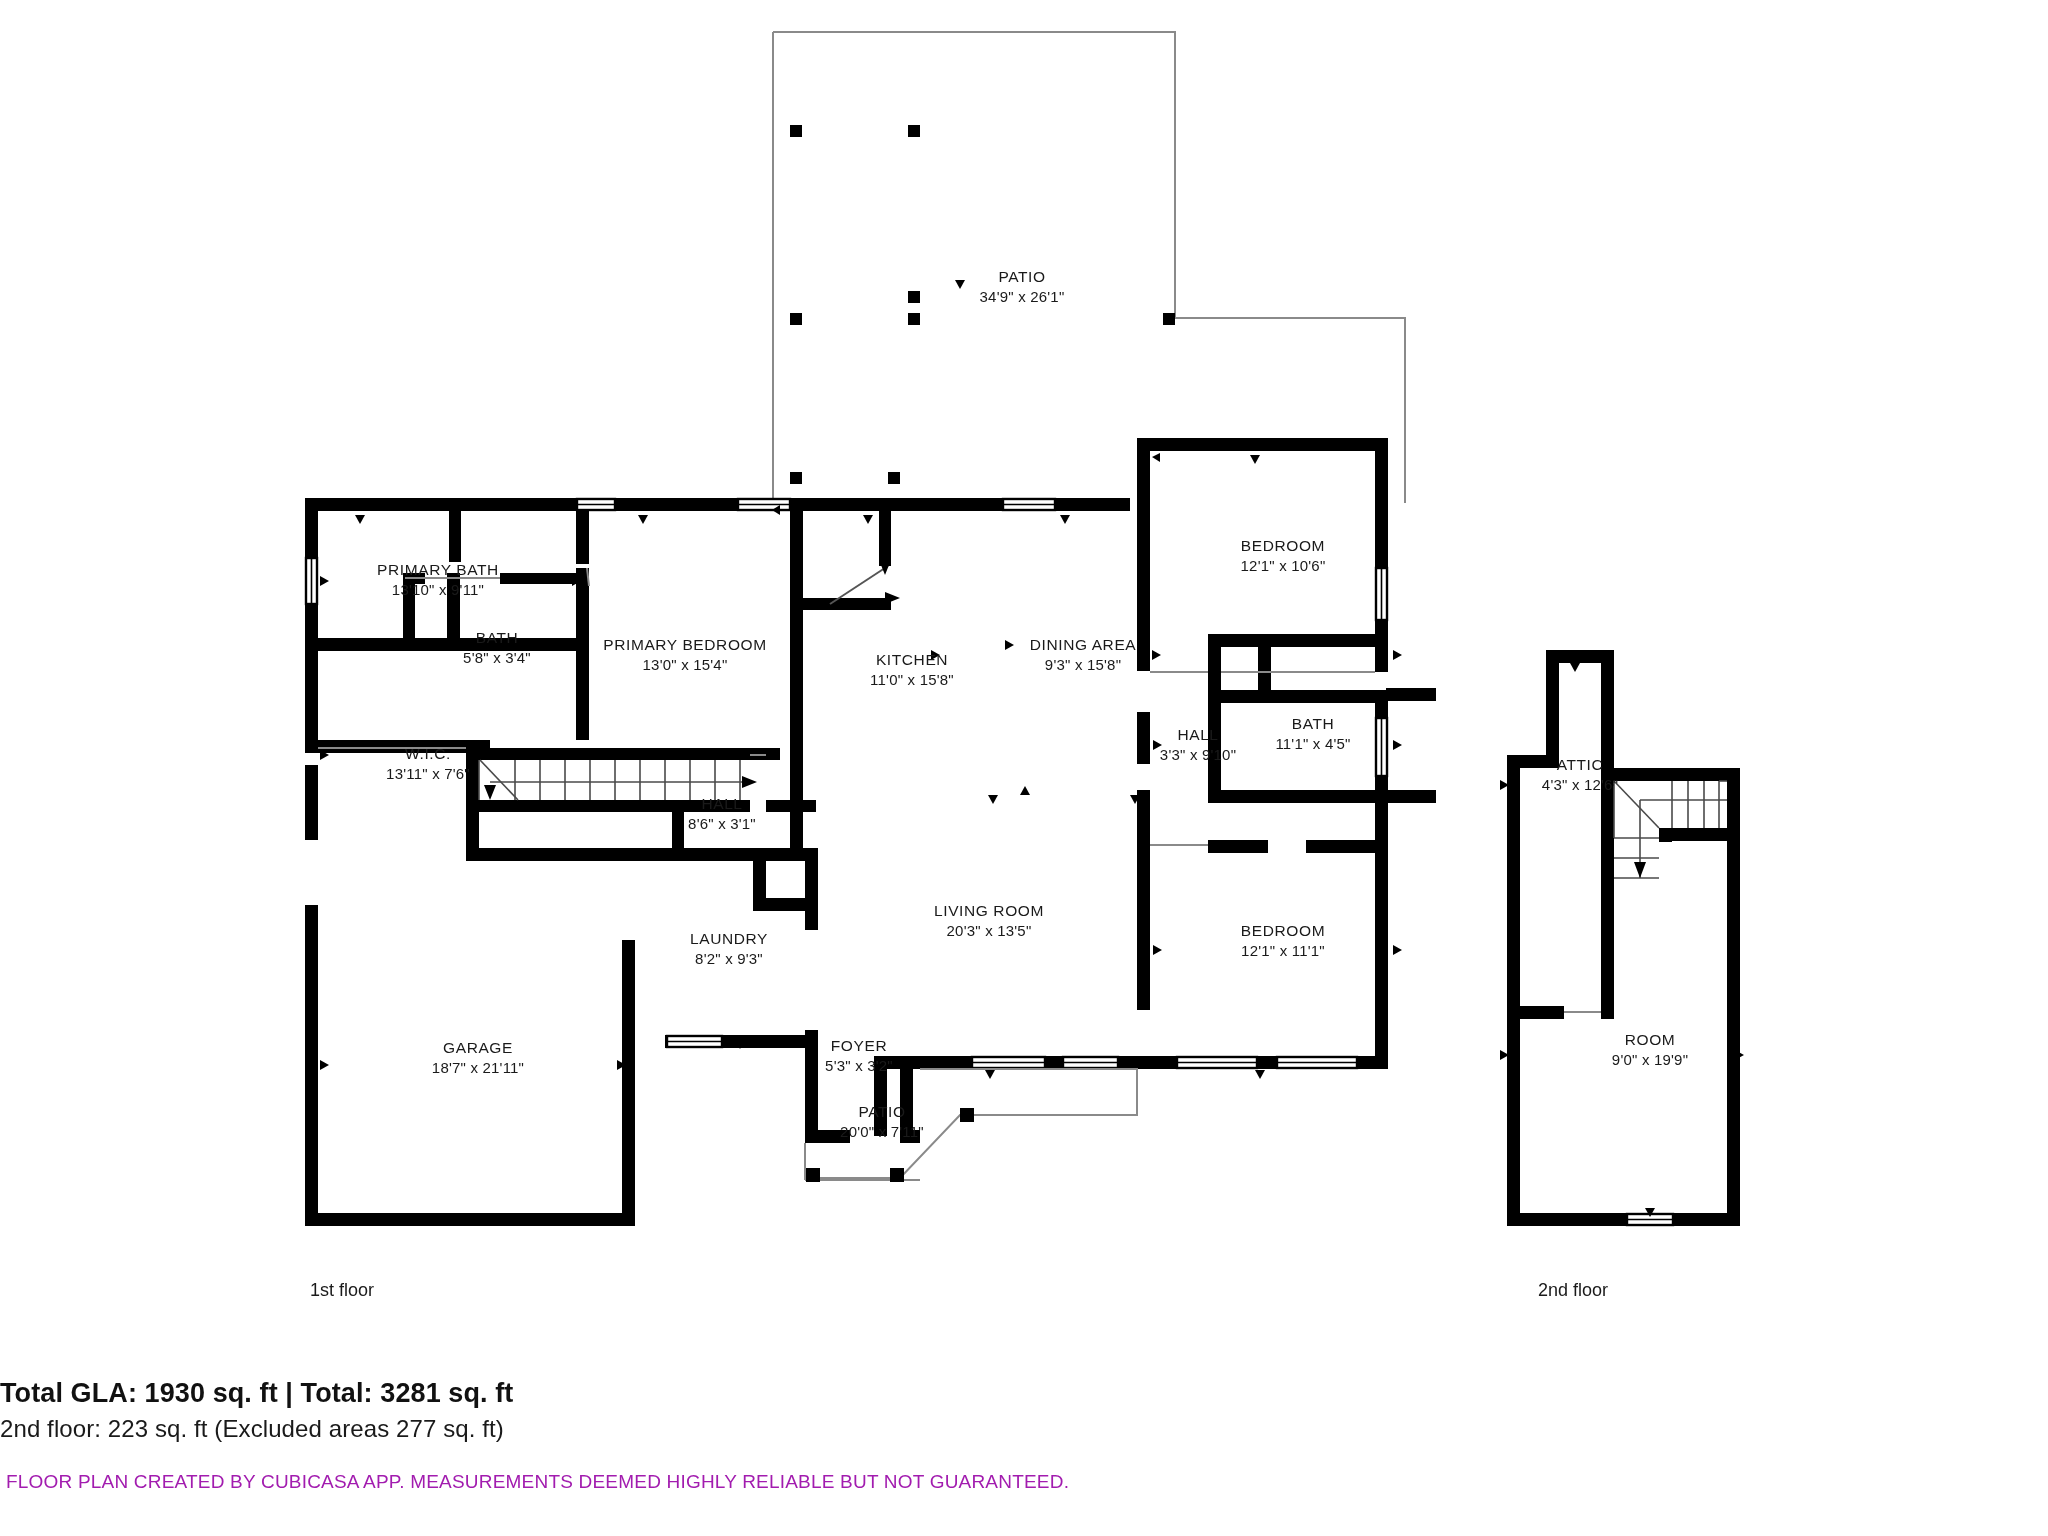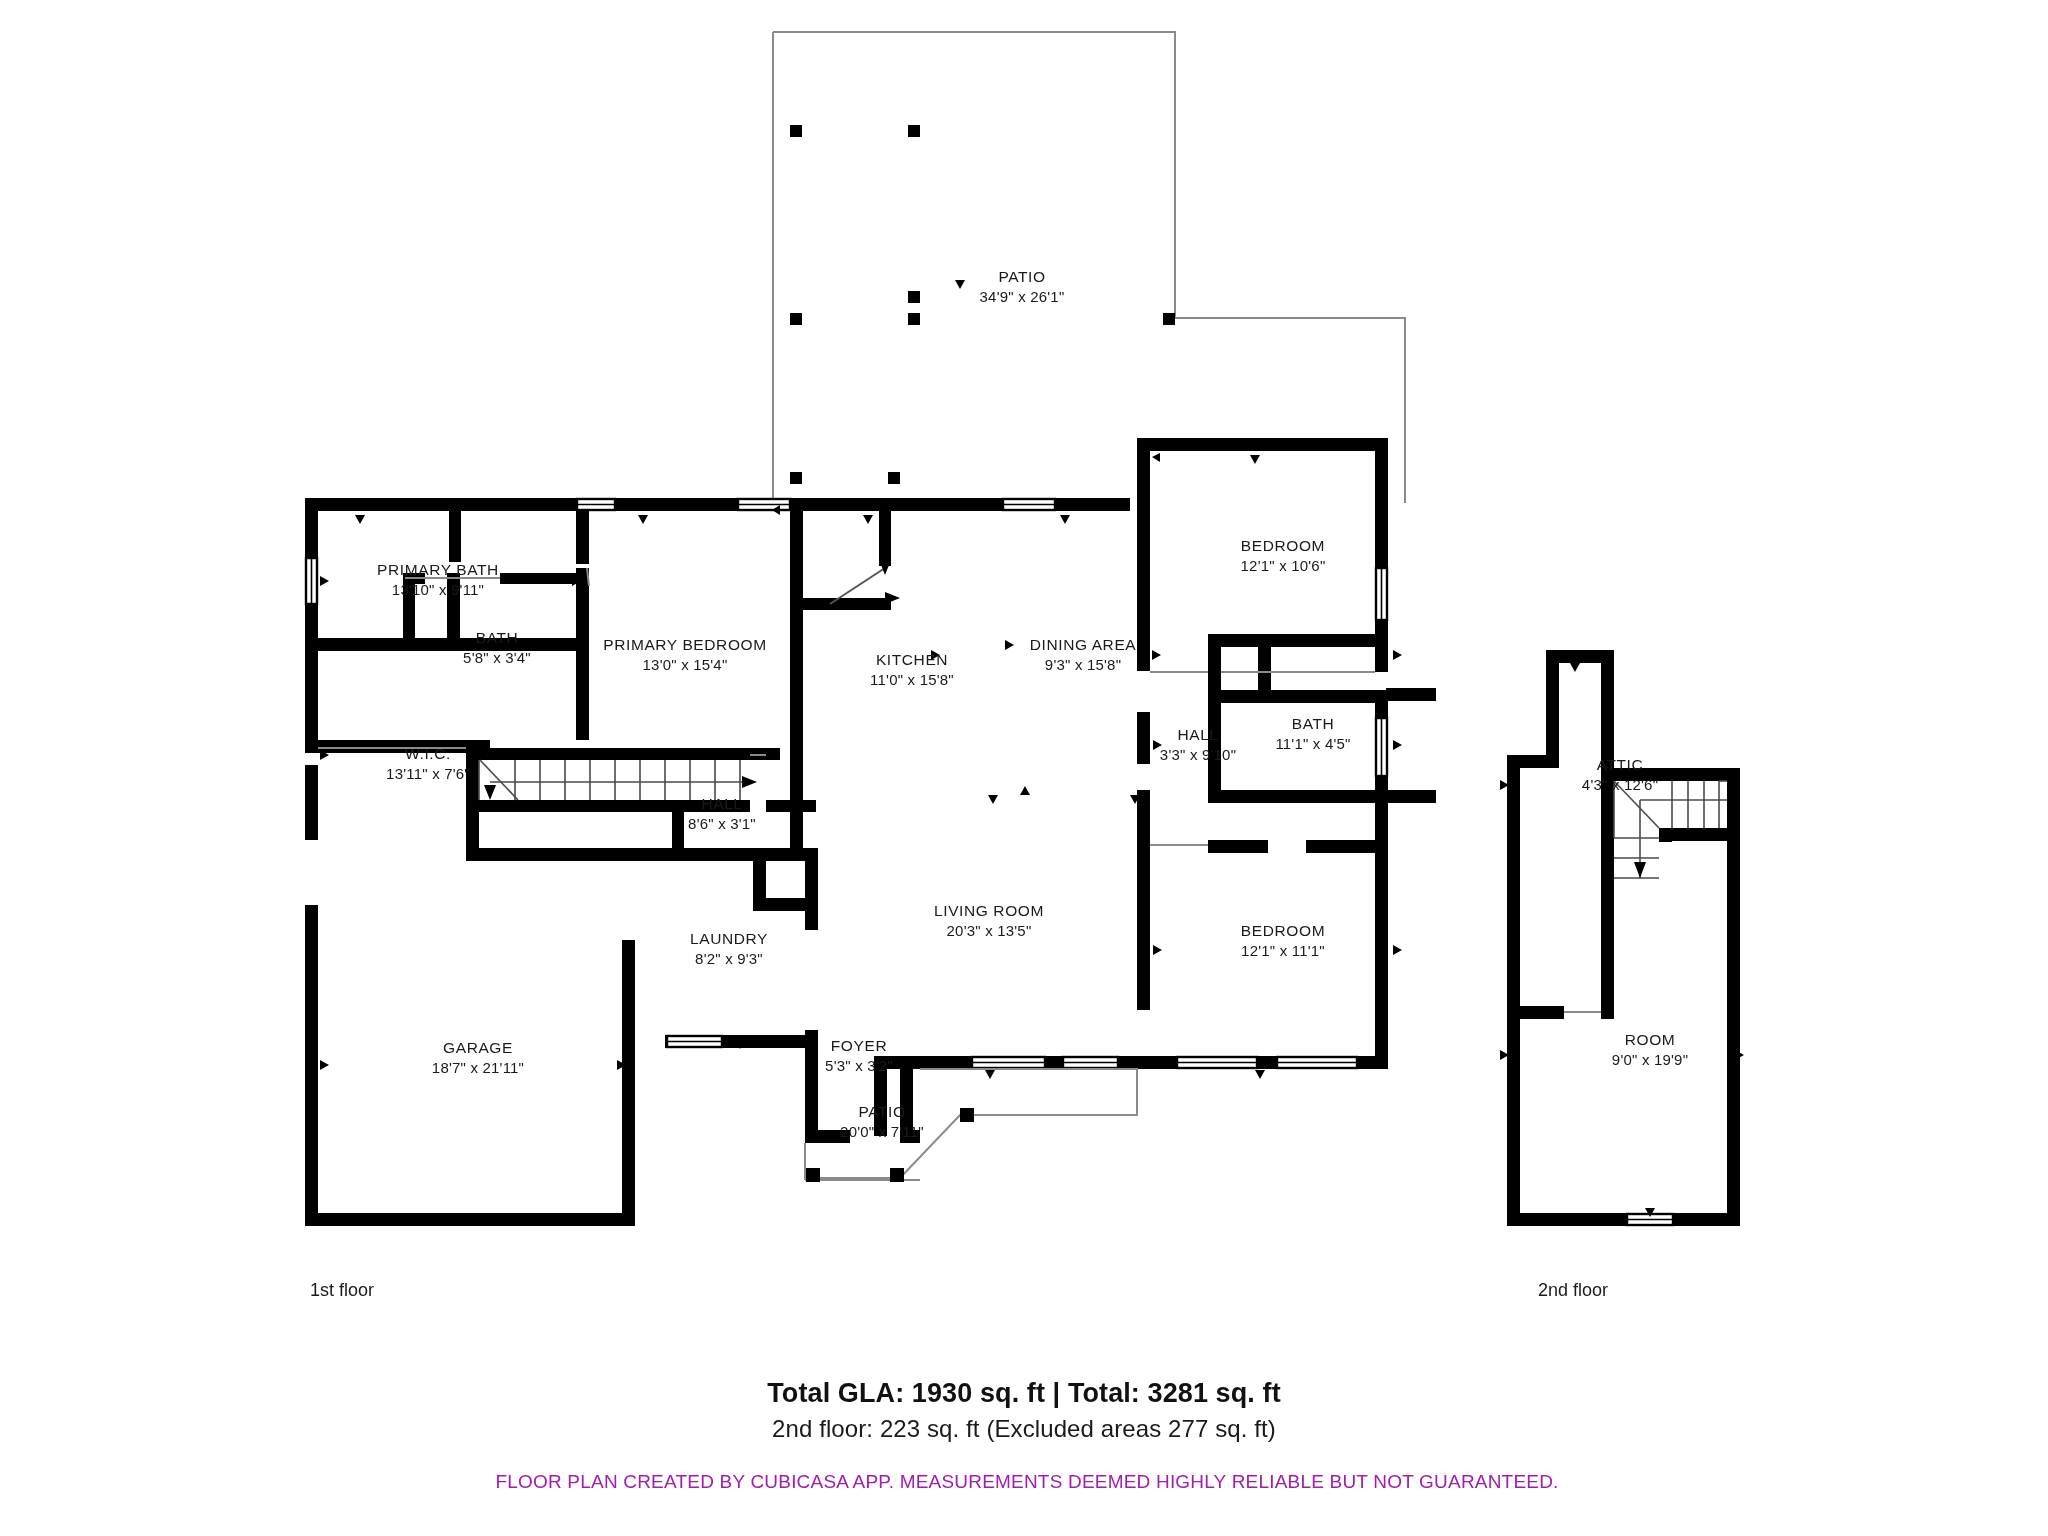--- a/index.html
+++ b/index.html
@@ -63,21 +63,21 @@
     position: absolute;
     font-size: 18px;
     color: #1a1a1a;
     white-space: nowrap;
   }
   #footer {
     position: absolute;
     left: 0;
     top: 1378px;
     width: 2048px;
-    text-align: center;
+    text-align: left;
   }
   #footer .f-total {
     font-size: 27px;
     font-weight: bold;
     color: #111111;
     letter-spacing: 0.1px;
     margin-bottom: 6px;
   }
   #footer .f-line {
     font-size: 24px;
@@ -466,21 +466,21 @@
   </div>
   <div class="room-label" style="left:859px; top:1056px;">
     <span class="rname">FOYER</span>
     <span class="rdim">5'3" x 3'2"</span>
   </div>
   <div class="room-label" style="left:882px; top:1122px;">
     <span class="rname">PATIO</span>
     <span class="rdim">20'0" x 7'11"</span>
   </div>
 
-  <div class="room-label" style="left:1580px; top:775px;margin-left:40px;">
+  <div class="room-label" style="left:1580px; top:775px;">
     <span class="rname">ATTIC</span>
     <span class="rdim">4'3" x 12'6"</span>
   </div>
   <div class="room-label" style="left:1650px; top:1050px;">
     <span class="rname">ROOM</span>
     <span class="rdim">9'0" x 19'9"</span>
   </div>
 
   <div class="floor-caption" style="left:310px; top:1280px;">1st floor</div>
   <div class="floor-caption" style="left:1538px; top:1280px;">2nd floor</div>

